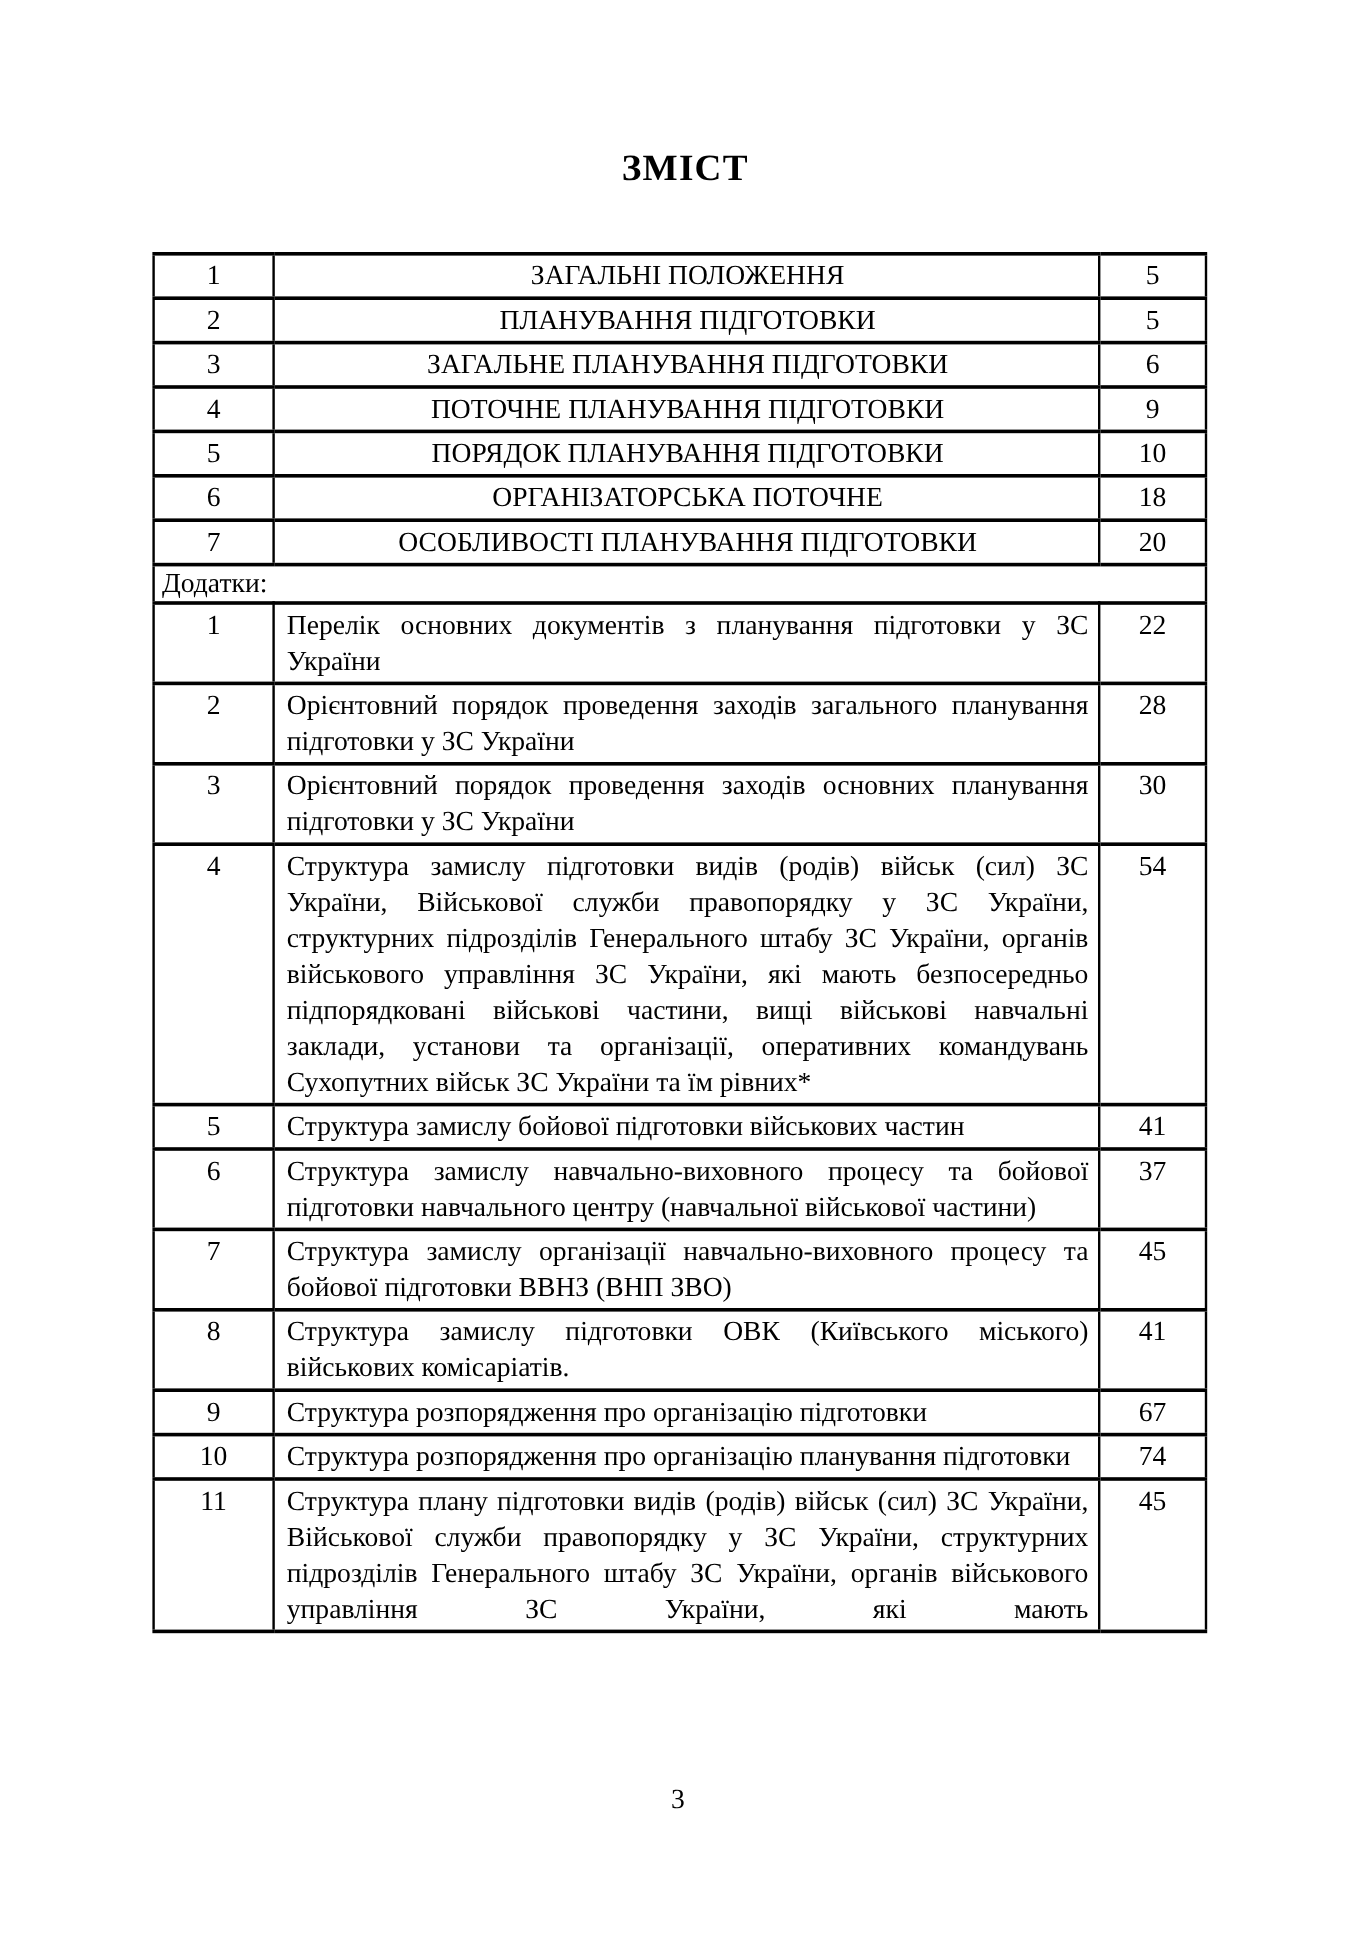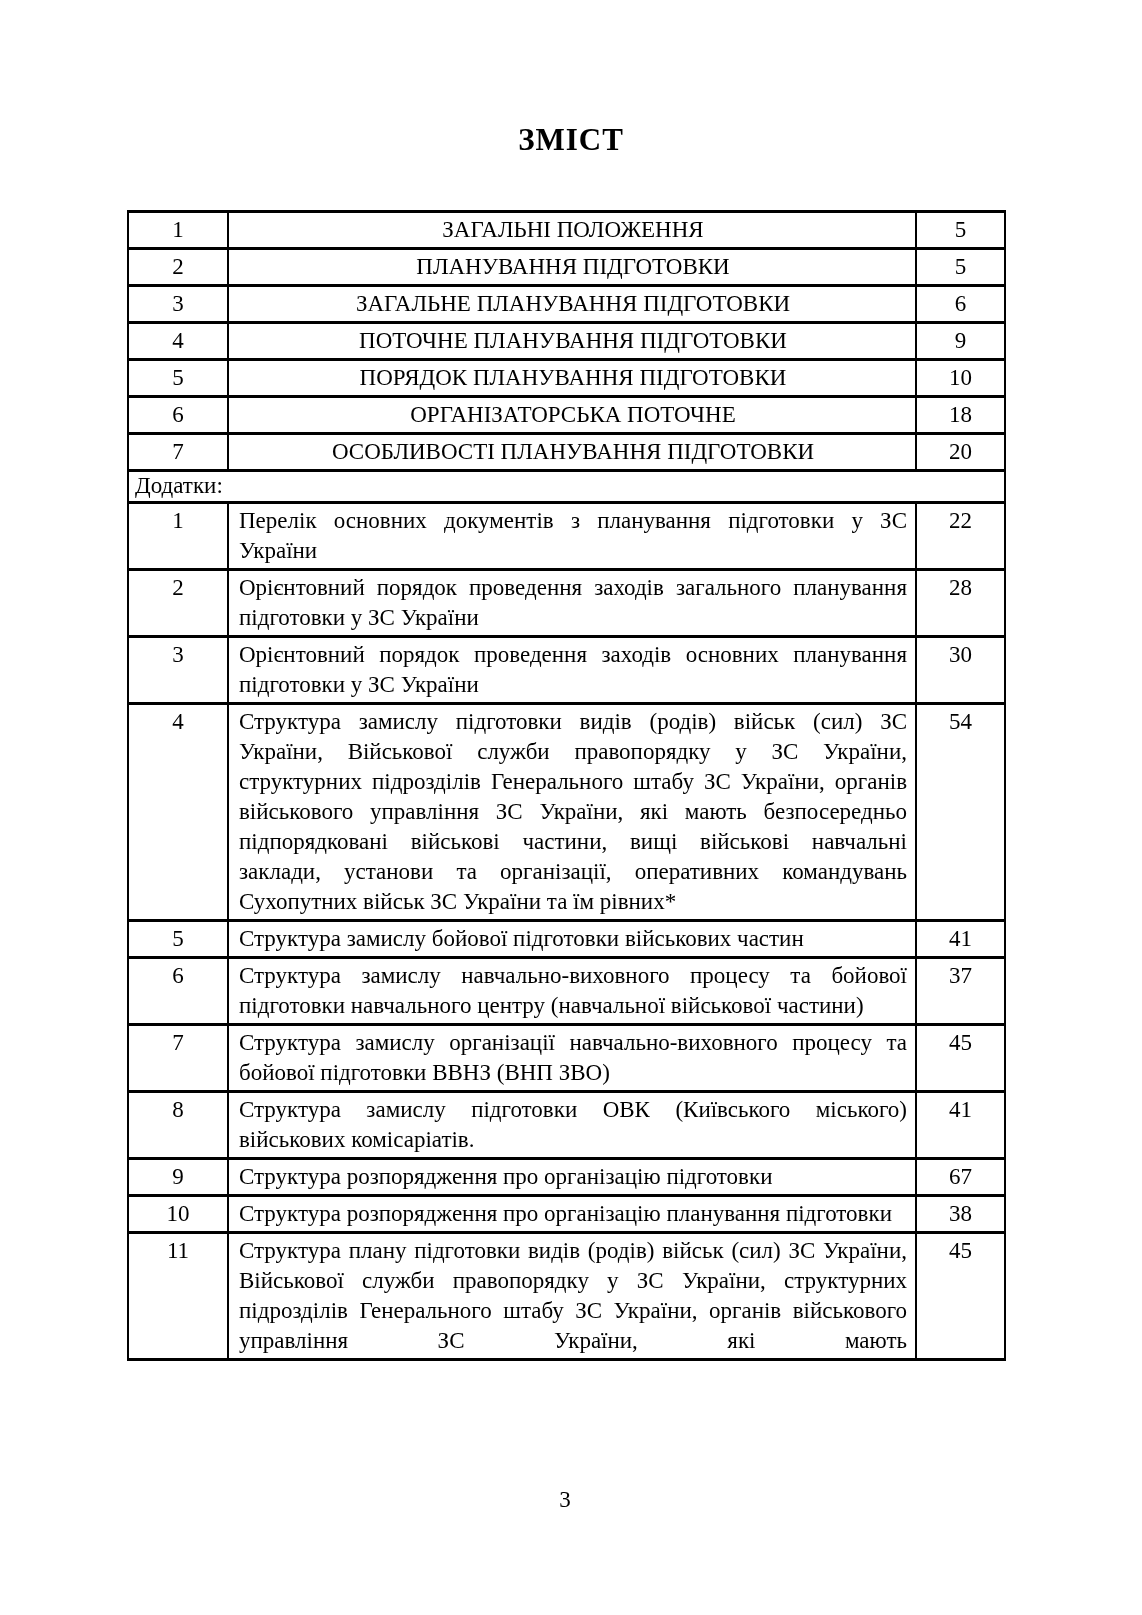--- a/index.html
+++ b/index.html
@@ -174,21 +174,21 @@
         <td class="pg">41</td>
       </tr>
       <tr class="appendix">
         <td class="num">9</td>
         <td class="ttl">Структура розпорядження про організацію підготовки</td>
         <td class="pg">67</td>
       </tr>
       <tr class="appendix">
         <td class="num">10</td>
         <td class="ttl">Структура розпорядження про організацію планування підготовки</td>
-        <td class="pg">38</td>
+        <td class="pg">74</td>
       </tr>
       <tr class="appendix cut">
         <td class="num">11</td>
         <td class="ttl">Структура плану підготовки видів (родів) військ (сил) ЗС України, Військової служби правопорядку у ЗС України, структурних підрозділів Генерального штабу ЗС України, органів військового управління ЗС України, які мають</td>
         <td class="pg">45</td>
       </tr>
     </tbody>
   </table>
 
   <div class="page-number">3</div>

